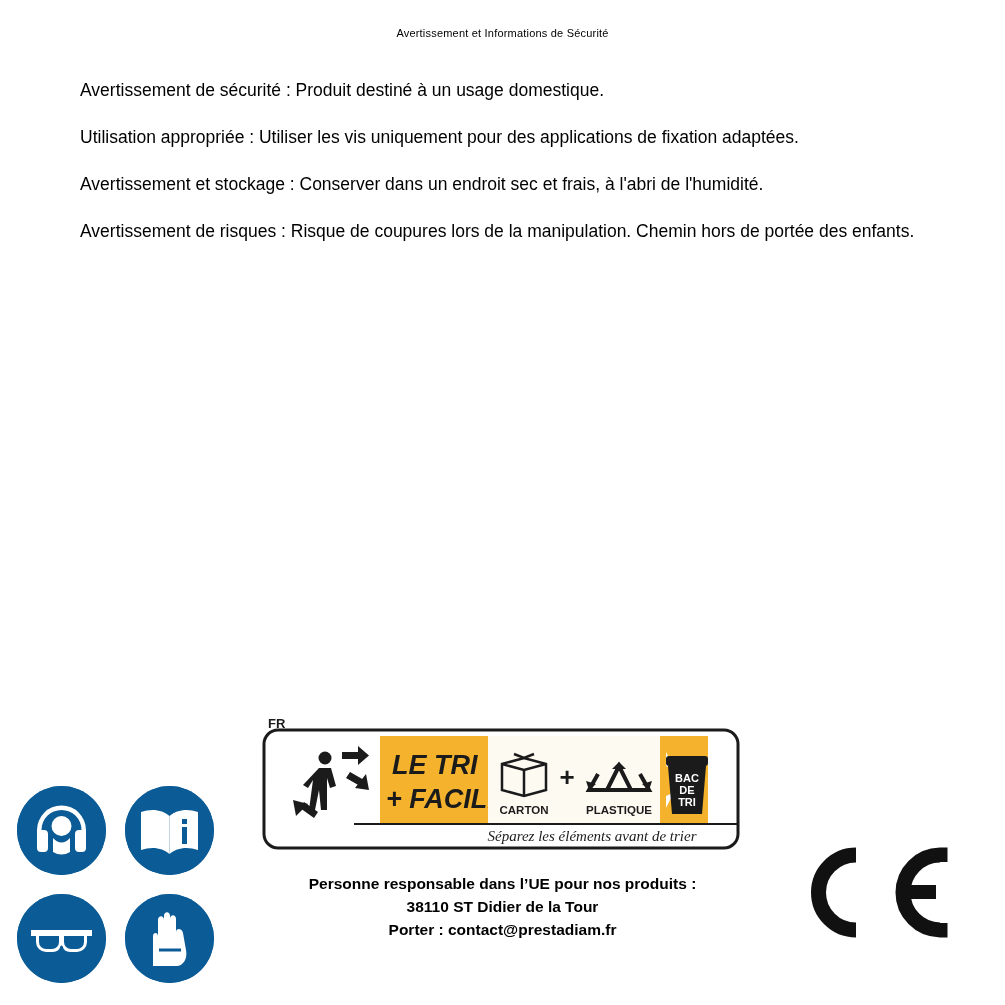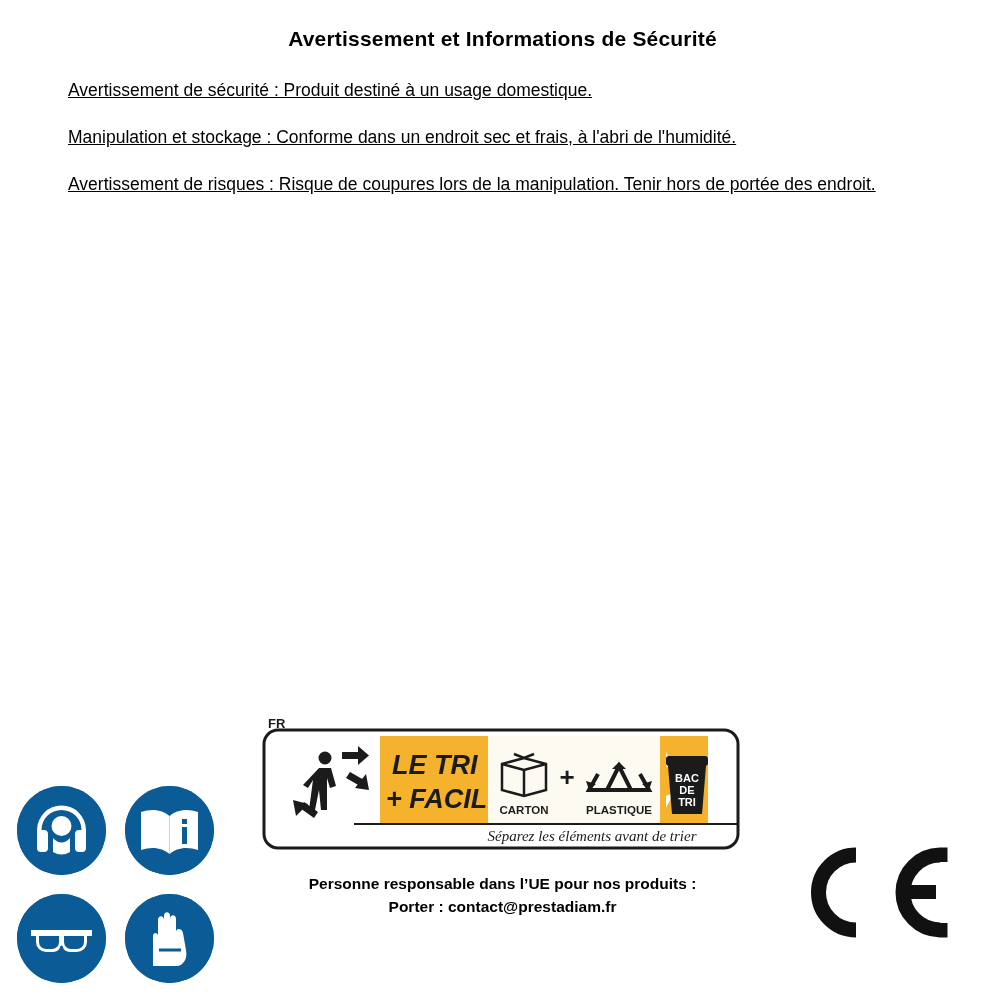--- a/index.html
+++ b/index.html
@@ -19,35 +19,34 @@
     position: relative;
     width: 1005px;
     height: 1005px;
   }
   .doc-title {
     position: absolute;
     top: 27px;
     left: 0;
     width: 1005px;
     text-align: center;
-    font-size: 21px;
-    font-weight: bold;
+    font-size: 11px;
+    font-weight: normal;
     letter-spacing: 0.2px;
   }
   .body-text {
     position: absolute;
     top: 78px;
     left: 68px;
     width: 862px;
     font-size: 17.5px;
     line-height: 25px;
   }
   .para {
-    margin: 0 0 22px 0;
-    text-decoration: underline;
+    margin: 0 0 22px 12px;
   }
   .para:last-child {
     margin-bottom: 0;
   }
 
   
   .picto-grid {
     position: absolute;
     left: 17px;
     top: 786px;
@@ -108,22 +107,23 @@
 </style>
 </head>
 <body>
 
 <div class="page">
 
   <div class="doc-title">Avertissement et Informations de Sécurité</div>
 
   <div class="body-text">
     <p class="para">Avertissement de sécurité : Produit destiné à un usage domestique.</p>
-    <p class="para">Manipulation et stockage : Conforme dans un endroit sec et frais, à l'abri de l'humidité.</p>
-    <p class="para">Avertissement de risques : Risque de coupures lors de la manipulation. Tenir hors de portée des endroit.</p>
+    <p class="para">Utilisation appropriée : Utiliser les vis uniquement pour des applications de fixation adaptées.</p>
+    <p class="para">Avertissement et stockage : Conserver dans un endroit sec et frais, à l'abri de l'humidité.</p>
+    <p class="para">Avertissement de risques : Risque de coupures lors de la manipulation. Chemin hors de portée des enfants.</p>
   </div>
 
   <div class="picto-grid">
 
     <div class="picto p1">
       <svg width="89" height="89" viewBox="0 0 89 89" aria-hidden="true">
         <circle cx="44.5" cy="44.5" r="44.5" fill="#0a5b96"></circle>
         <path d="M20 62 L20 44 A24.5 24.5 0 0 1 69 44 L69 62 A4 4 0 0 1 65 66 L62 66 A4 4 0 0 1 58 62 L58 48 A4 4 0 0 1 62 44 L64.5 44 A20 20 0 0 0 24.5 44 L27 44 A4 4 0 0 1 31 48 L31 62 A4 4 0 0 1 27 66 L24 66 A4 4 0 0 1 20 62 Z" fill="#ffffff"></path>
         <path d="M44.5 40 m-10 0 a10 10 0 1 0 20 0 a10 10 0 1 0 -20 0" fill="#ffffff"></path>
         <path d="M36 52 q8.5 9 17 0 l0 14 q-8.5 5 -17 0 Z" fill="#ffffff"></path>
@@ -217,20 +217,21 @@
 
       <line x1="92" y1="96" x2="476" y2="96" stroke="#1b1b1b" stroke-width="2"></line>
       <text x="330" y="113" text-anchor="middle" font-family="Liberation Serif, serif" font-size="15" font-style="italic" fill="#1b1b1b">Séparez les éléments avant de trier</text>
     </svg>
   </div>
 
   <div class="resp-block">
     <div>
       <span>Personne responsable dans l’</span><span>UE</span><span> pour nos produits :</span>
     </div>
+    <div>38110 ST Didier de la Tour</div>
     <div>Porter : contact@prestadiam.fr</div>
   </div>
 
   <div class="ce-mark">
     <svg width="150" height="95" viewBox="0 0 150 95" aria-hidden="true">
       <path d="M56 10 A37.5 37.5 0 1 0 56 85" fill="none" stroke="#111111" stroke-width="15"></path>
       <path d="M140 17 L140 10 A37.5 37.5 0 0 0 103 47.5 A37.5 37.5 0 0 0 140 85 L140 78" fill="none" stroke="#111111" stroke-width="15"></path>
       <rect x="104" y="40" width="32" height="14" fill="#111111"></rect>
     </svg>
   </div>

